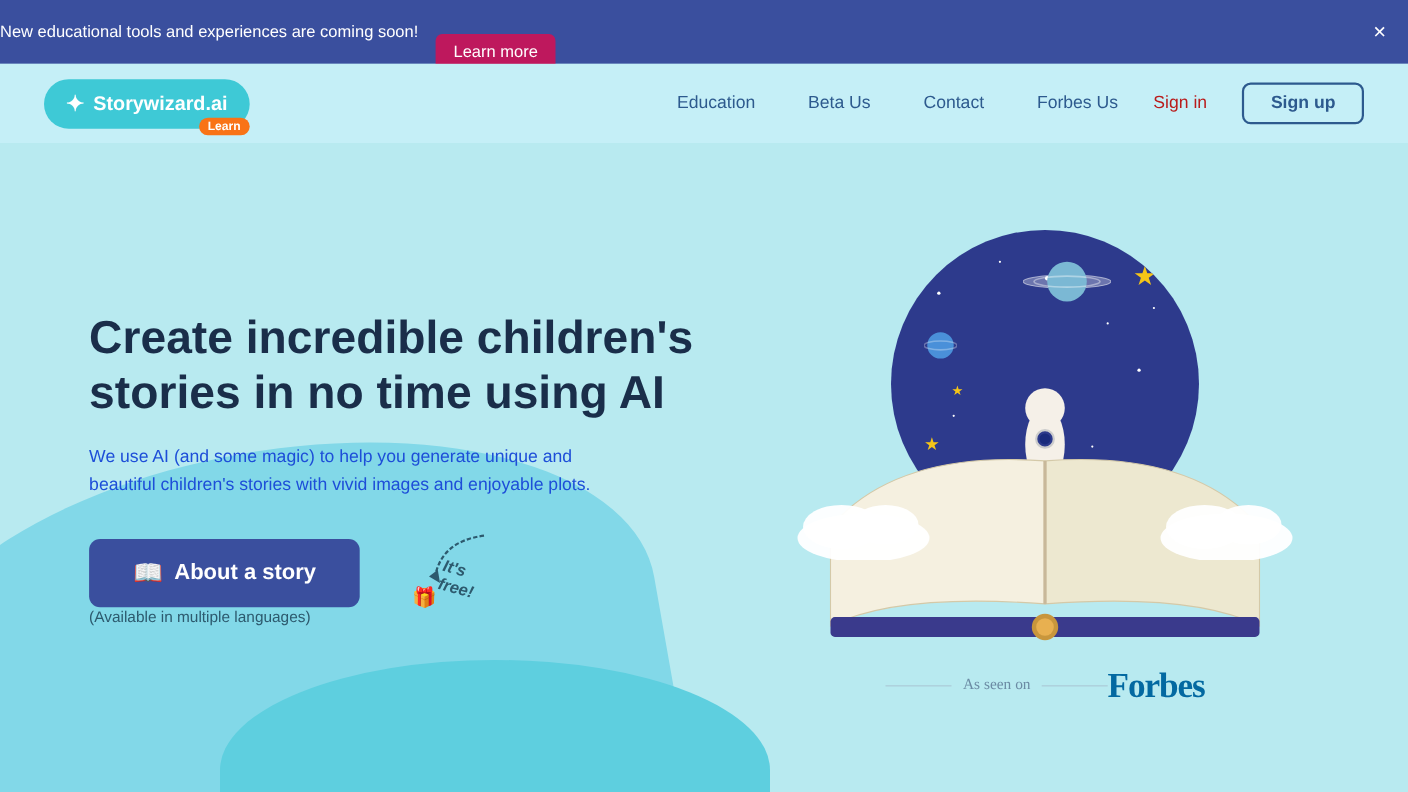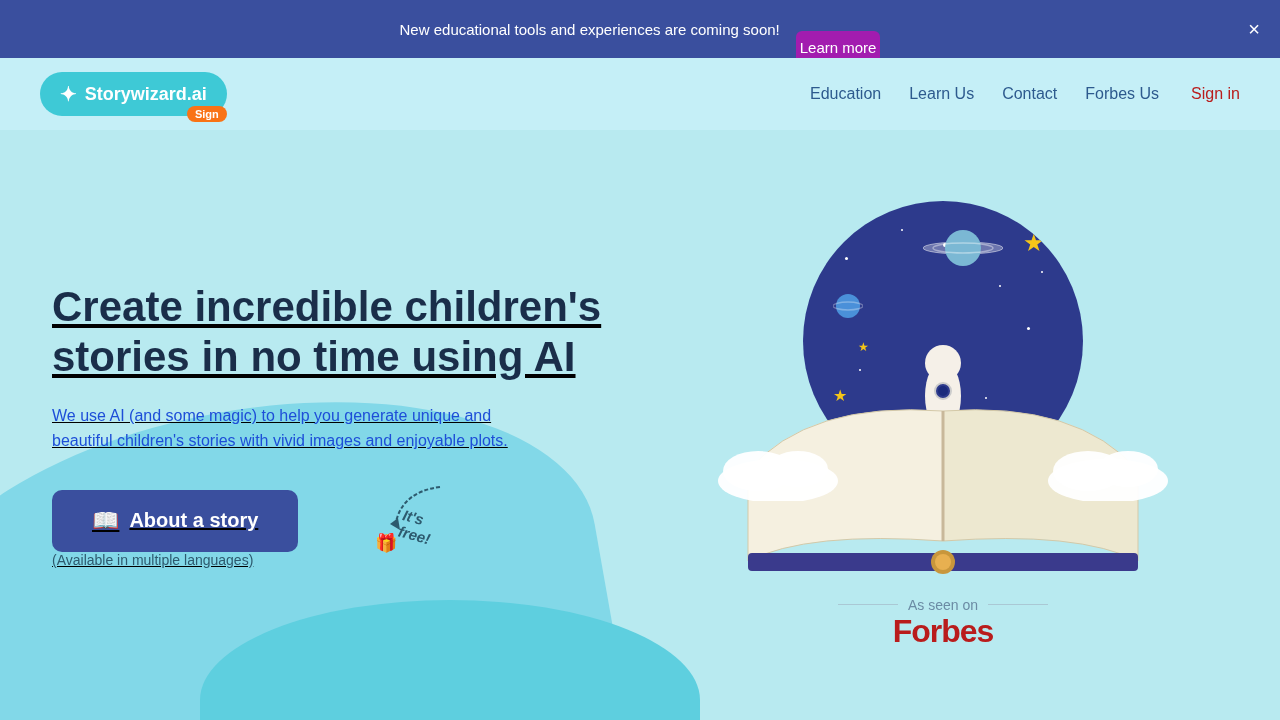--- a/index.html
+++ b/index.html
@@ -4,32 +4,31 @@
   <style>
     * { margin: 0; padding: 0; box-sizing: border-box; }
     body { font-family: 'Segoe UI', Arial, sans-serif; width: 1280px; height: 720px; overflow: hidden; background: #b8eaf0; }
 
     
     .announcement-banner {
       background: #3a4f9e;
       color: white;
       display: flex;
       align-items: center;
-      justify-content: center;
       height: 58px;
       position: relative;
       font-size: 15px;
       gap: 16px;
     }
     .banner-text { color: white; }
     .learn-more-btn {
-      background: #a21caf;
+      background: #be185d;
       color: white;
       border: none;
-      padding: 8px 4px;
+      padding: 8px 16px;
       border-radius: 6px;
       font-size: 15px;
       cursor: pointer;
       font-weight: 500;
       margin-top: 36px;
     }
     .close-banner {
       position: absolute;
       right: 20px;
       top: 50%;
@@ -78,21 +77,21 @@
       padding: 2px 8px;
       border-radius: 10px;
       position: absolute;
       bottom: -6px;
       right: 0px;
       font-weight: 600;
     }
     .nav-links {
       display: flex;
       align-items: flex-end;
-      gap: 28px;
+      gap: 48px;
       list-style: none;
     }
     .nav-links a {
       color: #2d5a8e;
       text-decoration: none;
       font-size: 16px;
       font-weight: 500;
     }
     .sign-in-link {
       color: #b91c1c;
@@ -140,24 +139,23 @@
       width: 500px;
       height: 200px;
       background: #5ecfdf;
       border-radius: 50% 50% 0 0;
       z-index: 0;
     }
 
     .left-section {
       position: relative;
       z-index: 5;
-      padding-left: 52px;
+      padding-left: 81px;
       flex: 1;
       max-width: 680px;
-      text-decoration: underline;
     }
 
     .hero-title {
       font-size: 42px;
       font-weight: 800;
       color: #1a2e4a;
       line-height: 1.2;
       margin-bottom: 20px;
     }
 
@@ -221,69 +219,71 @@
 
     .book-illustration {
       width: 420px;
       height: 380px;
       position: relative;
     }
 
     
     .as-seen-on {
       display: flex;
-      flex-direction: column;
+      flex-direction: row;
       align-items: center;
       margin-top: 16px;
+      font-family: Liberation Serif, serif;
     }
     .as-seen-on-row {
       display: flex;
       align-items: center;
       gap: 10px;
       color: #6b8ba4;
       font-size: 14px;
     }
     .divider-line {
       width: 60px;
       height: 1px;
       background: #aac8d4;
     }
     .forbes-text {
       font-size: 32px;
       font-weight: 800;
-      color: #b91c1c;
+      color: #0369a1;
       letter-spacing: -1px;
     }
   </style>
 </head>
 <body>
 
 <div class="announcement-banner">
   <span class="banner-text">New educational tools and experiences are coming soon!</span>
   <button class="learn-more-btn">Learn more</button>
   <button class="close-banner">×</button>
 </div>
 
 <nav class="navbar">
   <div class="logo-area">
     <div class="logo-pill">
       <span class="logo-star">✦</span>
       <span>Storywizard.ai</span>
     </div>
-    <span class="beta-badge">Sign</span>
+    <span class="beta-badge">Learn</span>
   </div>
 
   <div style="display:flex; align-items:center; gap:32px;">
     <ul class="nav-links">
       <li><a href="#">Education</a></li>
-      <li><a href="#">Learn Us</a></li>
+      <li><a href="#">Beta Us</a></li>
       <li><a href="#">Contact</a></li>
       <li><a href="#">Forbes Us</a></li>
     </ul>
     <a href="#" class="sign-in-link">Sign in</a>
+    <button class="signup-btn">Sign up</button>
   </div>
 </nav>
 
 <div class="main-content">
 
   <div class="wave-shape-1"></div>
   <div class="wave-shape-2"></div>
 
   <div class="left-section">
     <h1 class="hero-title">Create incredible children's stories in no time using AI</h1>

